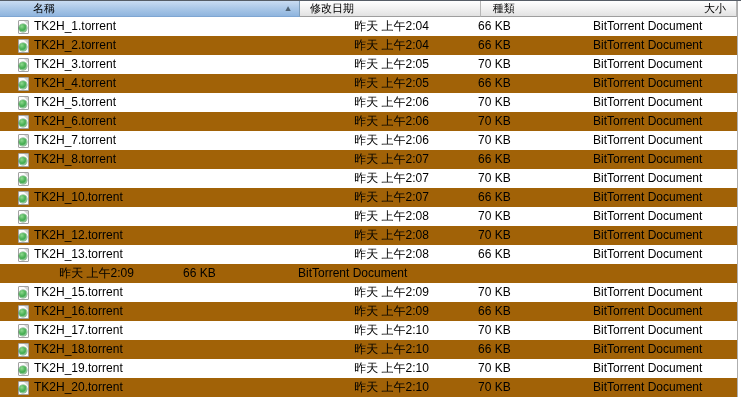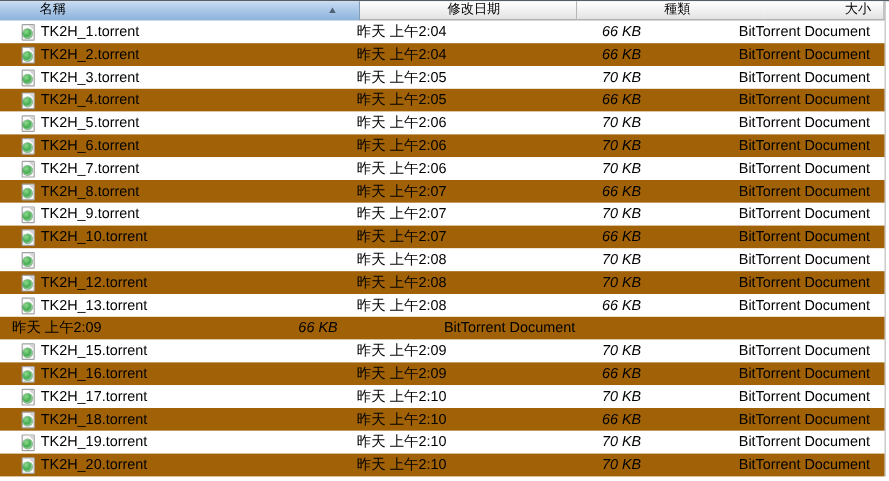--- a/index.html
+++ b/index.html
@@ -26,41 +26,40 @@
     font-size:11px;
     white-space:nowrap; overflow:hidden;
     cursor:default;
   }
   .hcol-name {
     width:303px;
     background:linear-gradient(180deg,#c9dcf2 0%,#adc9e8 45%,#8fb5de 100%);
     border-right:1px solid #7f9db9;
     border-bottom:1px solid #7fa6d2;
     display:flex; justify-content:space-between; align-items:center;
-    padding-left:33px; padding-right:18px;
+    padding-left:33px; padding-right:7px;
   }
   .hcol-gray {
     background:linear-gradient(180deg,#ffffff 0%,#f0f0f0 55%,#e2e2e2 100%);
     border-bottom:1px solid #9e9e9e;
-    text-align:center;
   }
   .hcol-date { width:183px; padding-left:10px; border-right:1px solid #b6b6b6; }
   .hcol-size { width:102px; padding-right:10px; text-align:right; border-right:1px solid #b6b6b6; }
   .hcol-kind { width:157px; padding-left:12px; }
   .sort-arrow {
     font-size:8px; color:#4d6173; line-height:15px;
     transform:scaleX(1.15);
   }
   
-  .row { display:flex; height:19px; line-height:19px; background:#ffffff;gap:36px; }
+  .row { display:flex; height:19px; line-height:19px; background:#ffffff; }
   .row.alt { background:#a16207; }
   .cell { box-sizing:border-box; white-space:nowrap; overflow:hidden; cursor:default; }
   .c-name { width:295px; padding-left:18px; display:flex; align-items:center; }
-  .c-date { width:183px; padding-left:10px; }
-  .c-size { width:102px; padding-right:10px; text-align:center;font-style:italic; }
+  .c-date { width:183px; padding-left:10px;text-align:center; }
+  .c-size { width:102px; padding-right:10px; text-align:left; }
   .c-kind { width:157px; padding-left:13px; }
   .fname { margin-left:5px; }
   
   .doc-icon {
     position:relative; flex:0 0 auto;
     width:11px; height:14px;
     background:#fcfcfc;
     border:1px solid #a2a2a2;
     border-radius:1px;
     box-sizing:border-box;
@@ -188,21 +187,20 @@
     </div>
     <div class="cell c-date">昨天 上午2:07</div>
     <div class="cell c-size">66 KB</div>
     <div class="cell c-kind">BitTorrent Document</div>
   </div>
         <div class="row">
     <div class="cell c-name">
       <span class="doc-icon">
               <span class="doc-badge"></span>
             </span>
-      <span class="fname">TK2H_9.torrent</span>
     </div>
     <div class="cell c-date">昨天 上午2:07</div>
     <div class="cell c-size">70 KB</div>
     <div class="cell c-kind">BitTorrent Document</div>
   </div>
         <div class="row alt">
     <div class="cell c-name">
       <span class="doc-icon">
               <span class="doc-badge"></span>
             </span>

